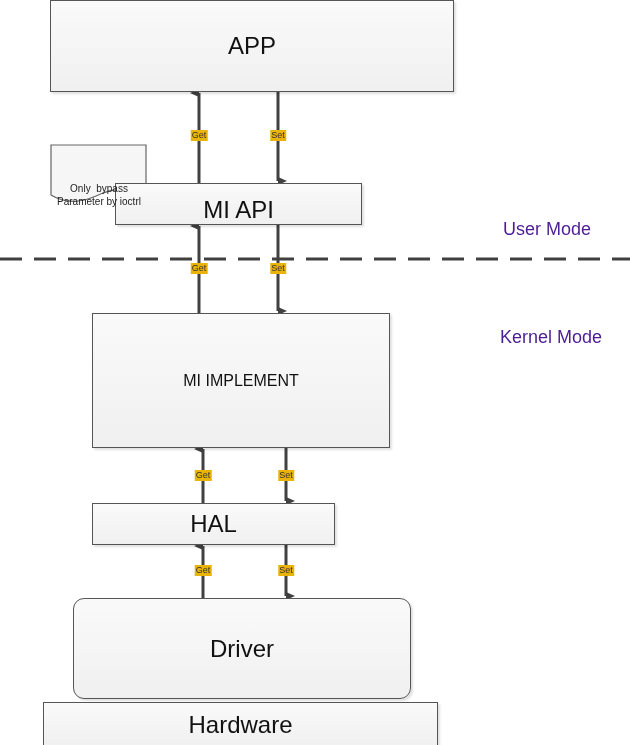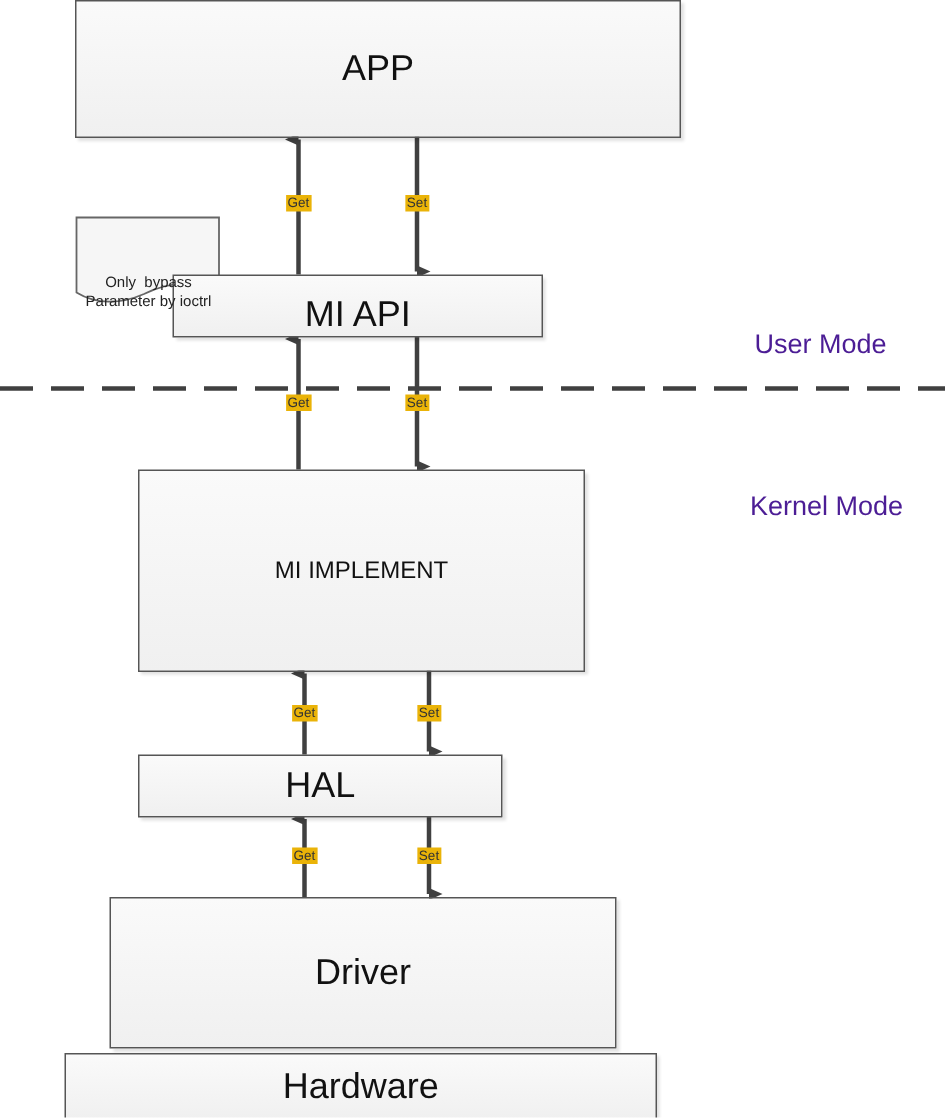--- a/index.html
+++ b/index.html
@@ -46,21 +46,21 @@
 </div>
 
 <div class="box" style="left:92px;top:313px;width:298px;height:135px;font-size:16px;">
   <span>MI IMPLEMENT</span>
 </div>
 
 <div class="box" style="left:92px;top:503px;width:243px;height:42px;font-size:24px;">
   <span>HAL</span>
 </div>
 
-<div class="box" style="left:73px;top:598px;width:338px;height:101px;font-size:24px;">
+<div class="box" style="left:73px;top:598px;width:338px;height:101px;font-size:24px;border-radius:11px;">
   <span>Driver</span>
 </div>
 
 <div class="box" style="left:43px;top:702px;width:395px;height:45px;font-size:24px;">
   <span>Hardware</span>
 </div>
 
 <span class="lbl" style="left:199px;top:130px;">Get</span>
 <span class="lbl" style="left:278px;top:130px;">Set</span>
 <span class="lbl" style="left:199px;top:263px;">Get</span>

